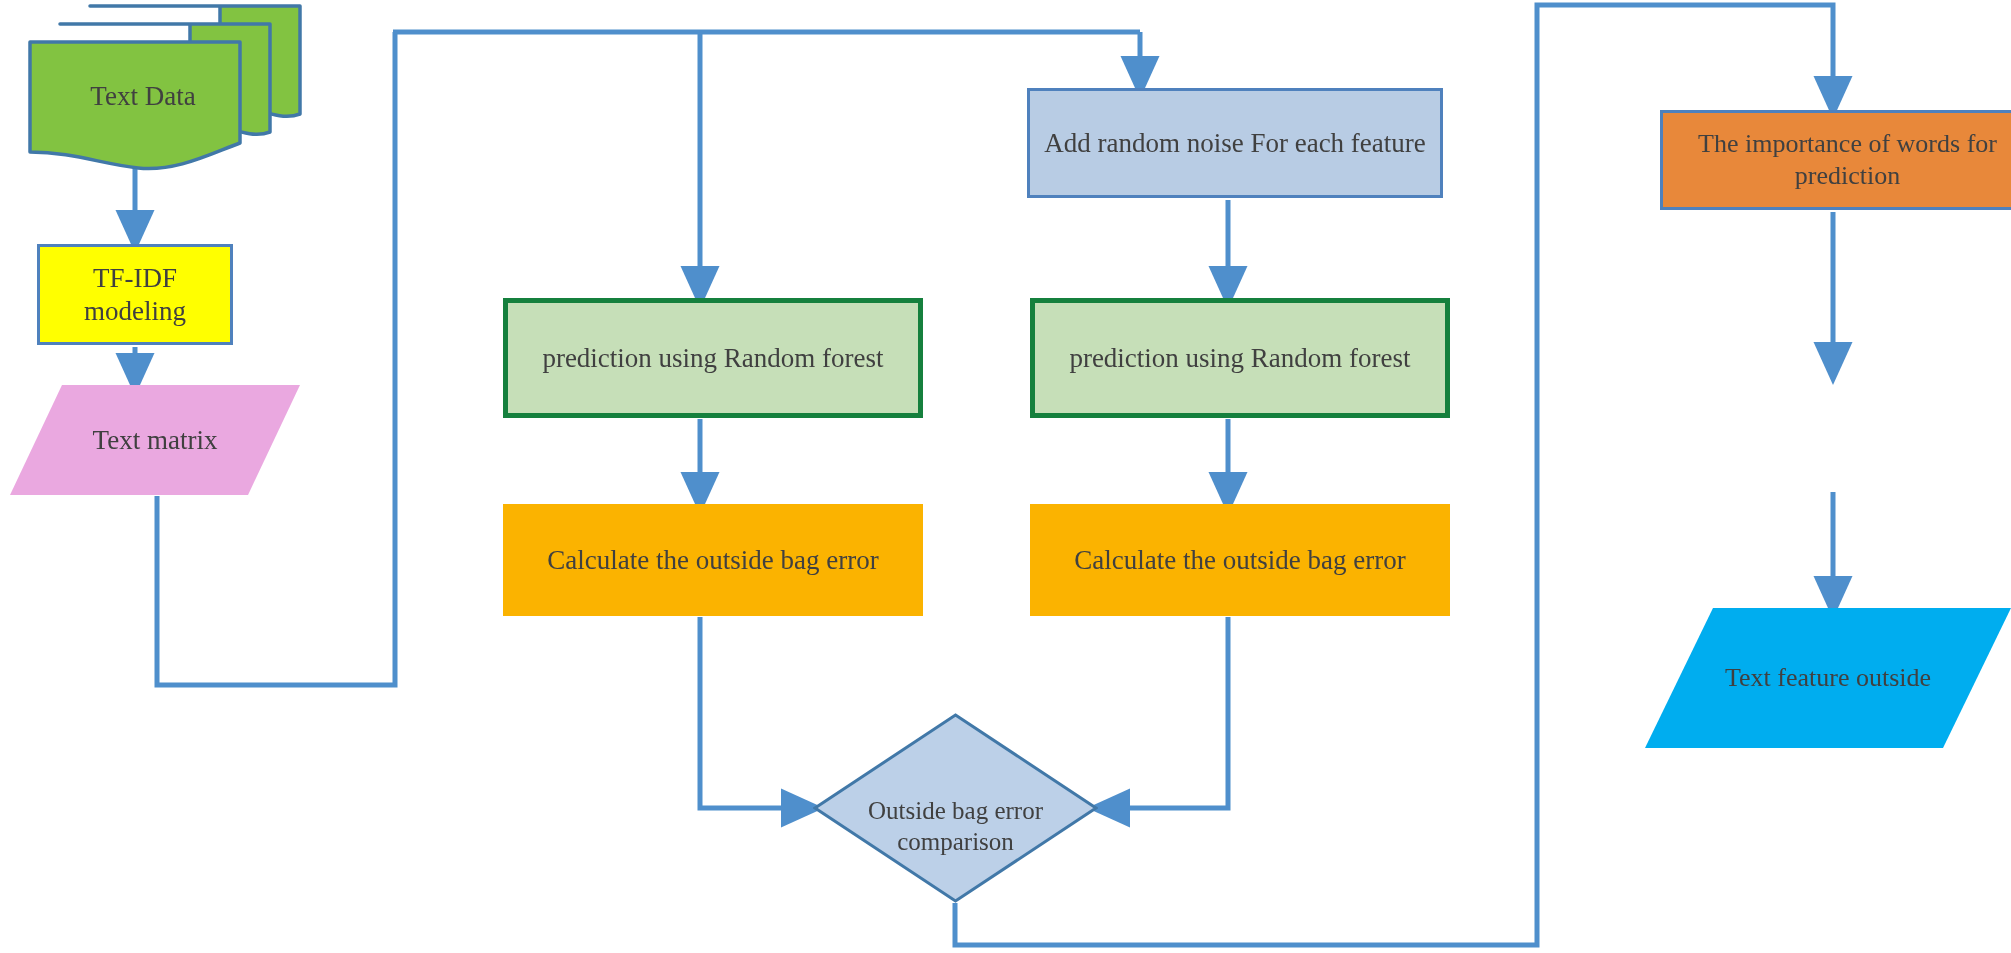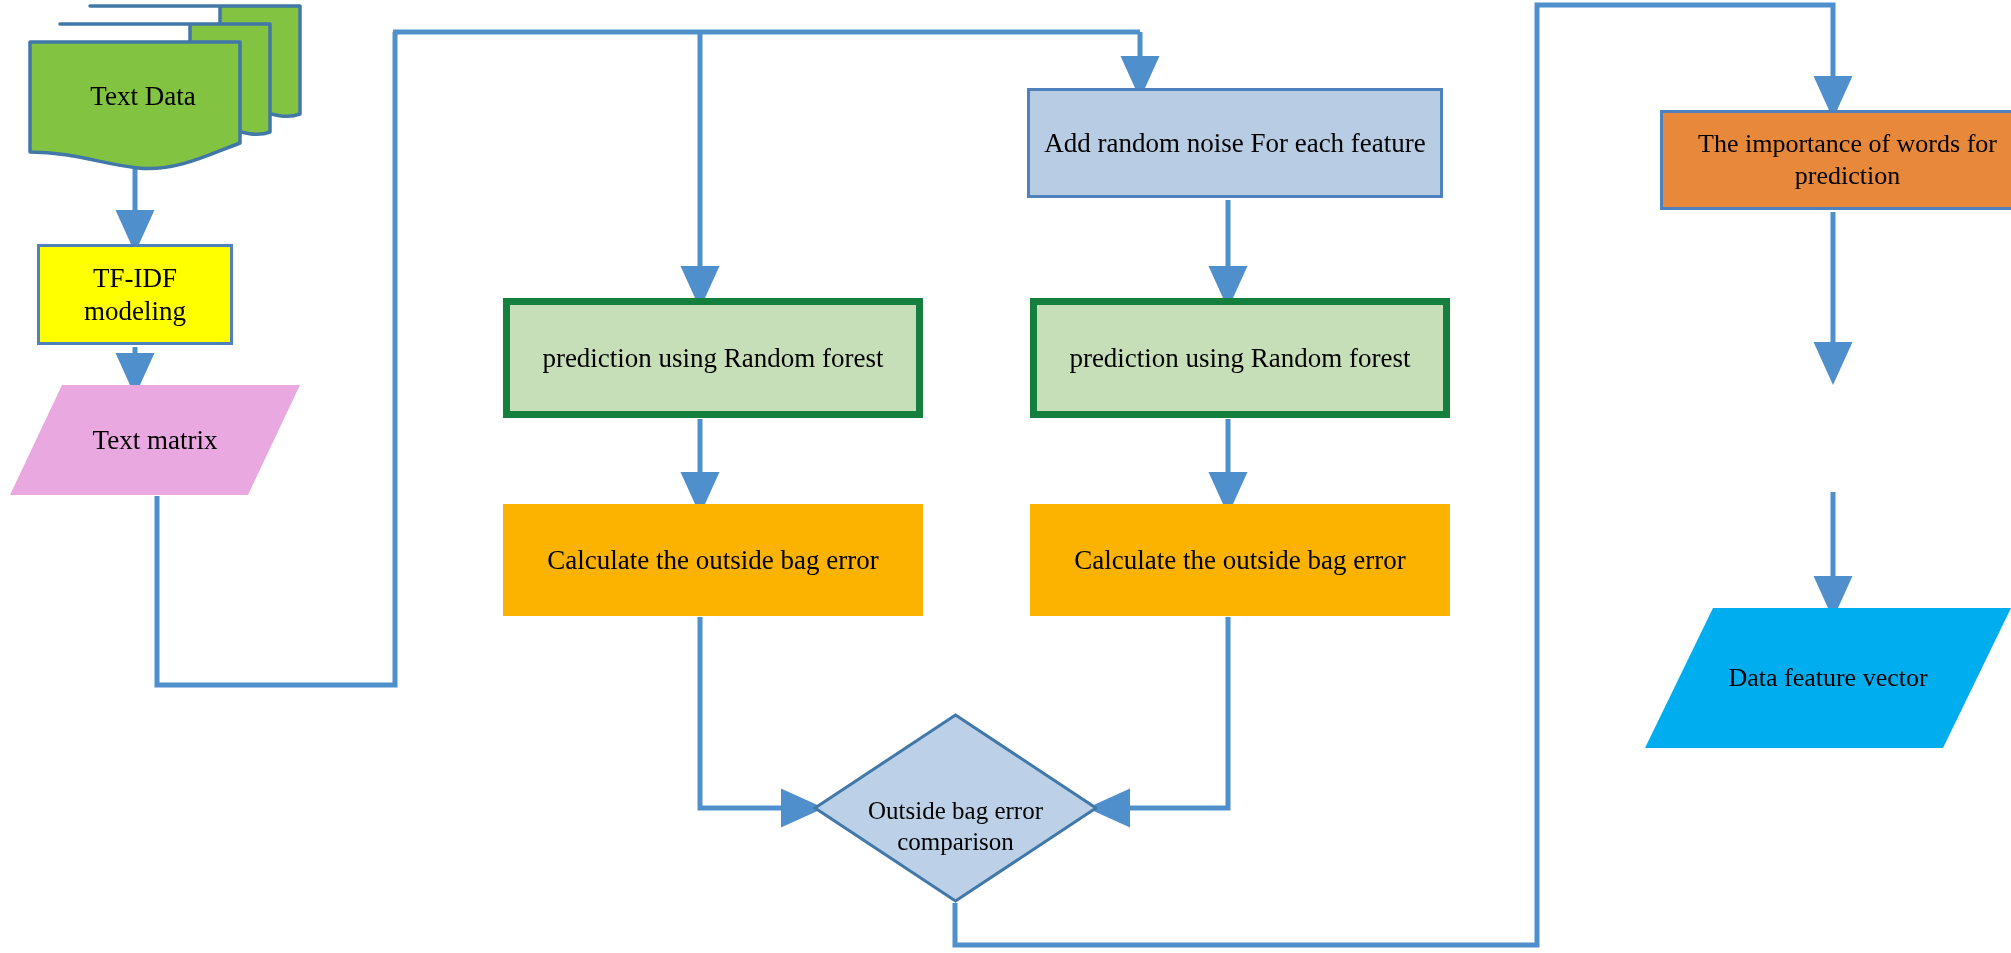--- a/index.html
+++ b/index.html
@@ -25,21 +25,21 @@
     height: 953px;
     pointer-events: none;
   }
   .node {
     position: absolute;
     box-sizing: border-box;
     display: flex;
     align-items: center;
     justify-content: center;
     text-align: center;
-    color: #000000;
+    color: #404040;
     line-height: 1.22;
   }
   .node .lbl {
     display: block;
     width: 100%;
     padding: 0 10px;
     box-sizing: border-box;
   }
 
   
@@ -107,21 +107,21 @@
     background: #b8cce4;
     border: 3px solid #4f81bd;
     font-size: 27px;
   }
 
   
   .pred {
     width: 420px;
     height: 120px;
     background: #c6dfb8;
-    border: 7px solid #15803d;
+    border: 5px solid #15803d;
     font-size: 27px;
   }
   #node-pred-left  { left: 503px; top: 298px; }
   #node-pred-right { left: 1030px; top: 298px; }
 
   
   .calc {
     width: 420px;
     height: 112px;
     background: #fbb300;
@@ -286,16 +286,16 @@
     <span class="lbl">The importance of words for prediction</span>
   </div>
 
 
   <div class="node" id="node-feature">
     <span class="para">
       <svg viewBox="0 0 366 140" preserveAspectRatio="none" xmlns="http://www.w3.org/2000/svg">
         <path d="M68,0 H366 L298,140 H0 Z" fill="#00ADEF"></path>
       </svg>
     </span>
-    <span class="lbl">Data feature vector</span>
+    <span class="lbl">Text feature outside</span>
   </div>
 
 </div>
 
 </body></html>

